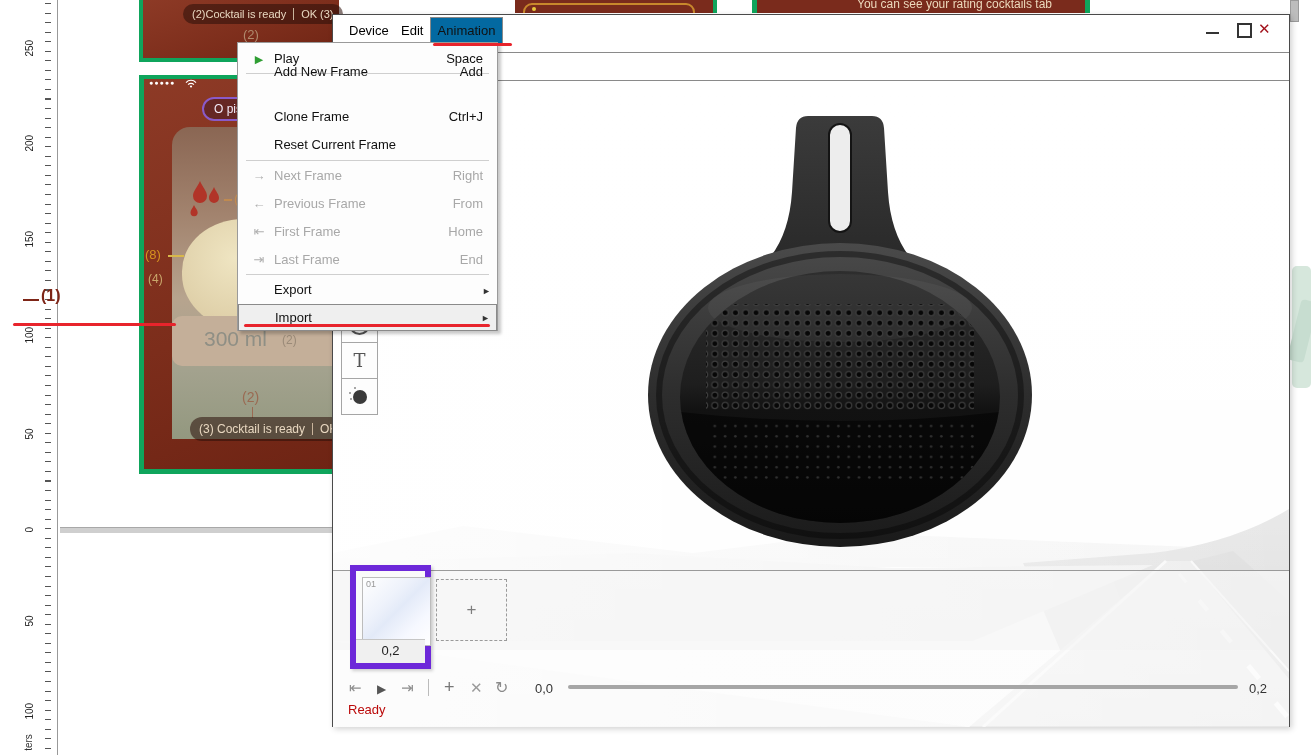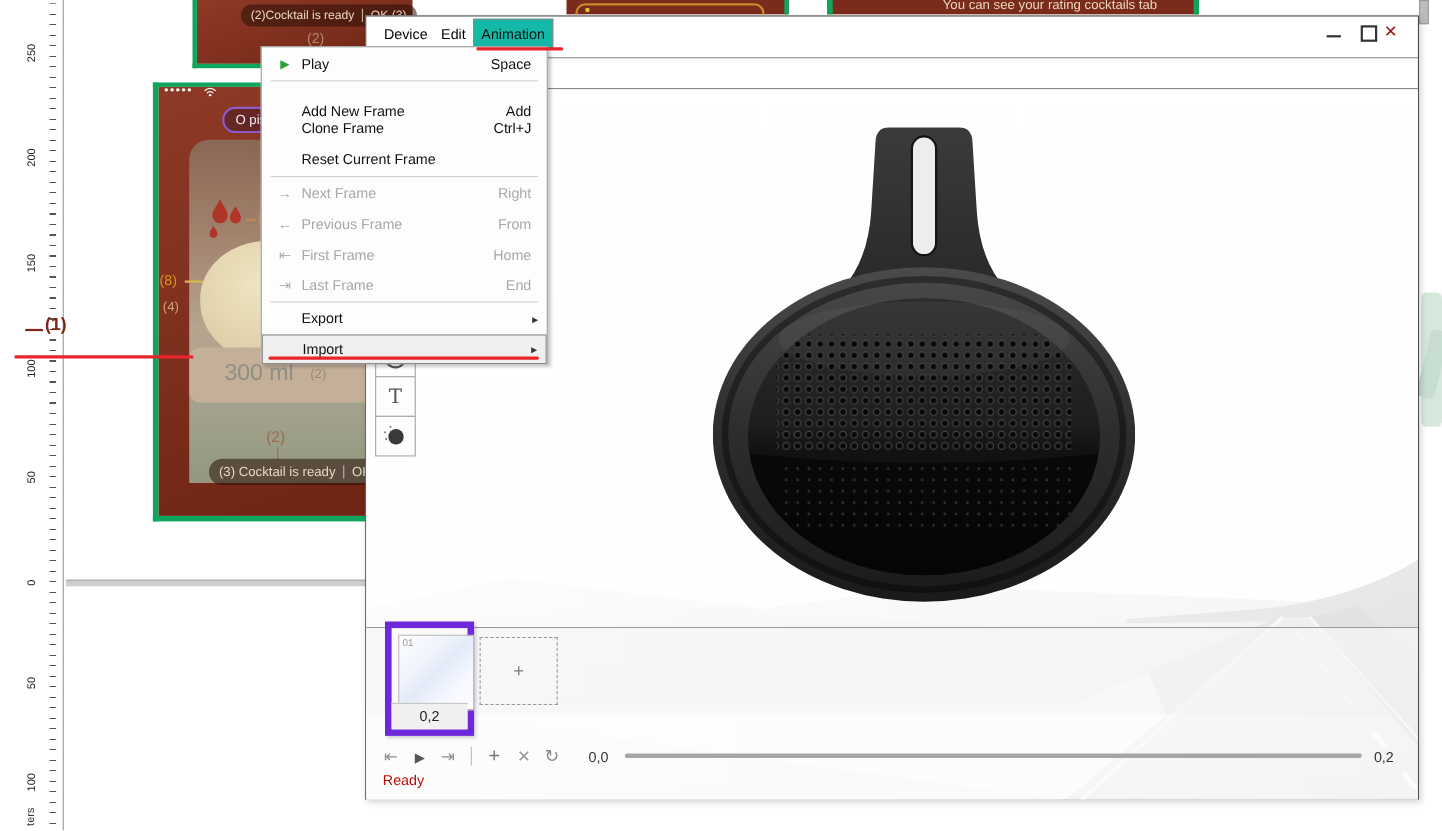--- a/index.html
+++ b/index.html
@@ -74,21 +74,21 @@
   <span class="abs ruler-label" style="top:139px">200</span>
   <span class="abs ruler-label" style="top:235px">150</span>
   <span class="abs ruler-label" style="top:331px">100</span>
   <span class="abs ruler-label" style="top:427px">50</span>
   <span class="abs ruler-label" style="top:520px">0</span>
   <span class="abs ruler-label" style="top:614px">50</span>
   <span class="abs ruler-label" style="top:707px">100</span>
   <span class="abs ruler-side" style="top:737px">ters</span>
   <div class="abs zero-band"></div>
 
-  <div class="abs screen gborder" style="left:139px;top:0;width:196px;height:58px;border-width:0 0 4px 4px;margin-left:36px;">
+  <div class="abs screen gborder" style="left:139px;top:0;width:196px;height:58px;border-width:0 0 4px 4px;">
     <div class="pill" style="position:absolute;left:40px;top:4px;">
       <span>(2)Cocktail is ready</span>
       <span class="div"></span>
       <span>OK (3)</span>
     </div>
     <span class="abs maroon-lbl" style="left:100px;top:27px;">(2)</span>
     <div class="abs" style="left:110px;top:44px;width:1px;height:12px;background:#b08a6d;"></div>
   </div>
 
   <div class="abs screen gborder" style="left:139px;top:75px;width:196px;height:390px;border-width:4px 0 5px 5px;overflow:hidden;">
@@ -142,21 +142,21 @@
   </div>
   <div class="abs" style="left:1290px;top:0;width:9px;height:22px;background:#bdbdbd;border:1px solid #9b9b9b;box-sizing:border-box;"></div>
 
   <div class="abs" style="left:1292px;top:266px;width:19px;height:122px;background:#d6e7dc;border-radius:5px;"></div>
   <div class="abs" style="left:1294px;top:300px;width:17px;height:62px;background:#c7ddd0;transform:rotate(14deg);border-radius:4px;"></div>
 
   <div class="abs win"></div>
 
   <span class="abs menu-text" style="left:349px;top:23px;">Device</span>
   <span class="abs menu-text" style="left:401px;top:23px;text-align:right;">Edit</span>
-  <div class="abs" style="left:430px;top:17px;width:71px;height:26px;border:1px solid #8a8a8a;background:#14b8a6;
+  <div class="abs" style="left:430px;top:17px;width:71px;height:26px;border:1px solid #8a8a8a;background:#0369a1;
        text-align:center;line-height:25px;font-size:13px;color:#111;z-index:9;">
     <span>Animation</span>
   </div>
 
   <div class="abs" style="left:1206px;top:32px;width:13px;height:2px;background:#333;z-index:9;"></div>
   <div class="abs" style="left:1237px;top:23px;width:11px;height:11px;border:2px solid #333;z-index:9;"></div>
   <span class="abs" style="left:1258px;top:20px;color:#a2121c;font-weight:bold;font-size:15px;z-index:9;">✕</span>
 
   <div class="abs hline" style="left:333px;top:52px;width:956px;"></div>
   <div class="abs hline" style="left:333px;top:80px;width:956px;"></div>
@@ -275,21 +275,21 @@
   <span class="abs tnum" style="left:1249px;">0,2</span>
   <span class="abs status">Ready</span>
 
   <div class="abs menu">
     <div class="mi" style="top:2px;">
       <span class="ic green">▶</span>
       <span class="lb">Play</span>
       <span class="sc">Space</span>
     </div>
     <div class="msep" style="top:30px;"></div>
-    <div class="mi" style="top:44px;">
+    <div class="mi" style="top:15px;">
       <span class="lb">Add New Frame</span>
       <span class="sc">Add</span>
     </div>
     <div class="mi" style="top:60px;">
       <span class="lb">Clone Frame</span>
       <span class="sc">Ctrl+J</span>
     </div>
     <div class="mi" style="top:88px;">
       <span class="lb">Reset Current Frame</span>
       <span class="sc"></span>

